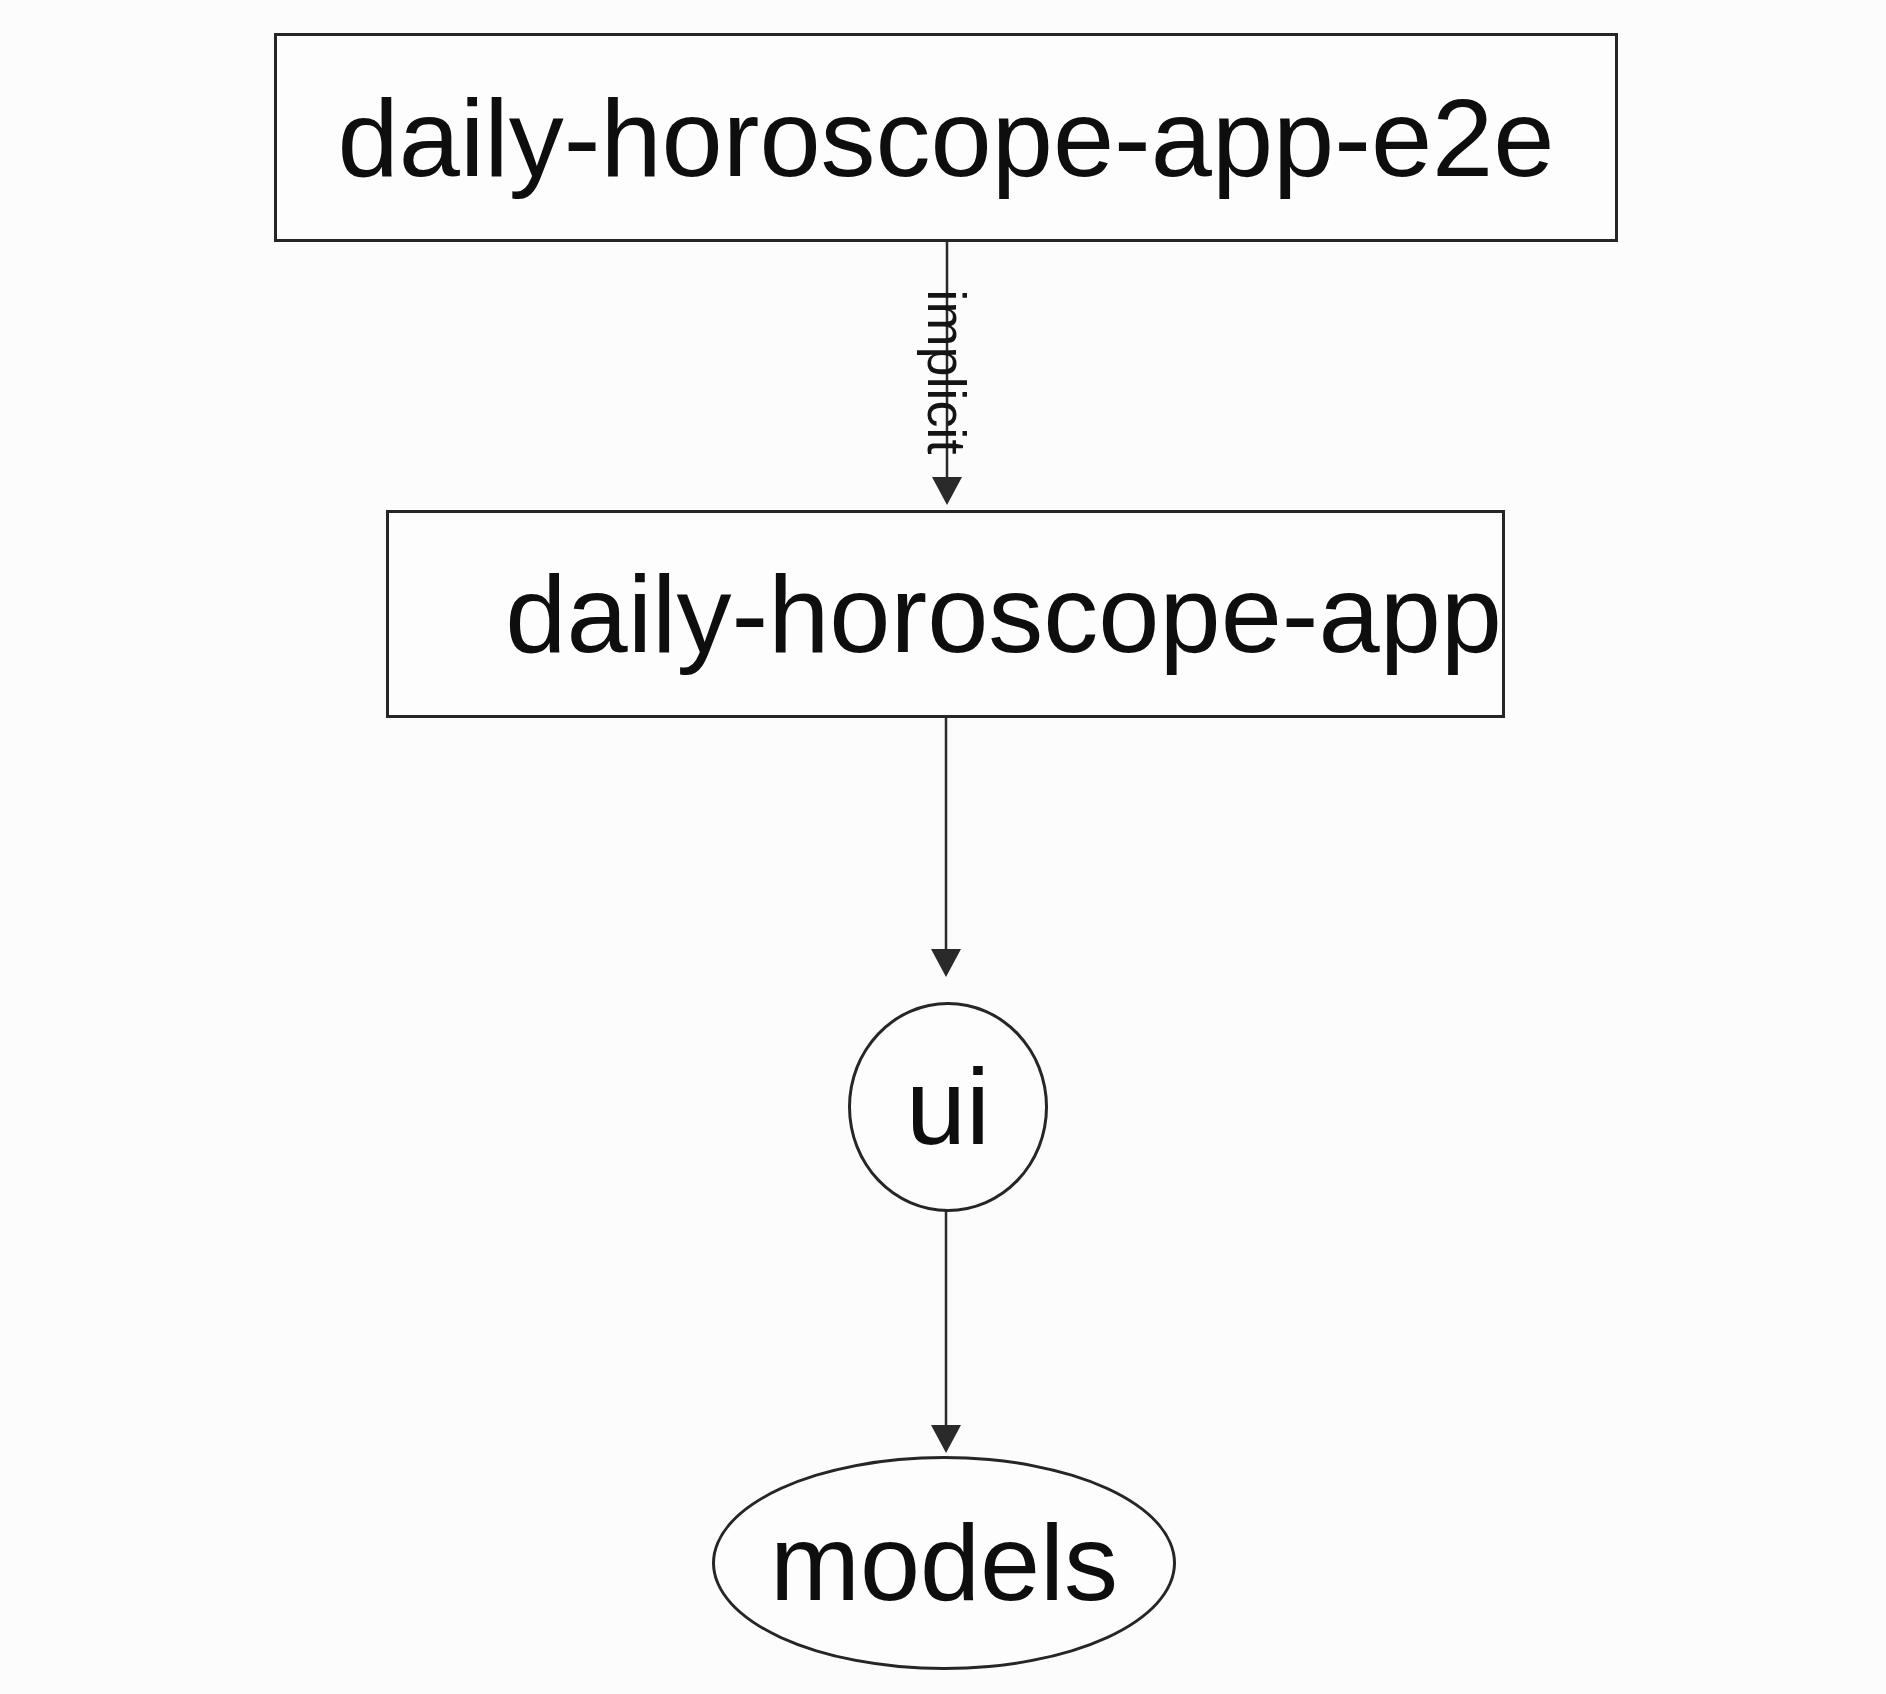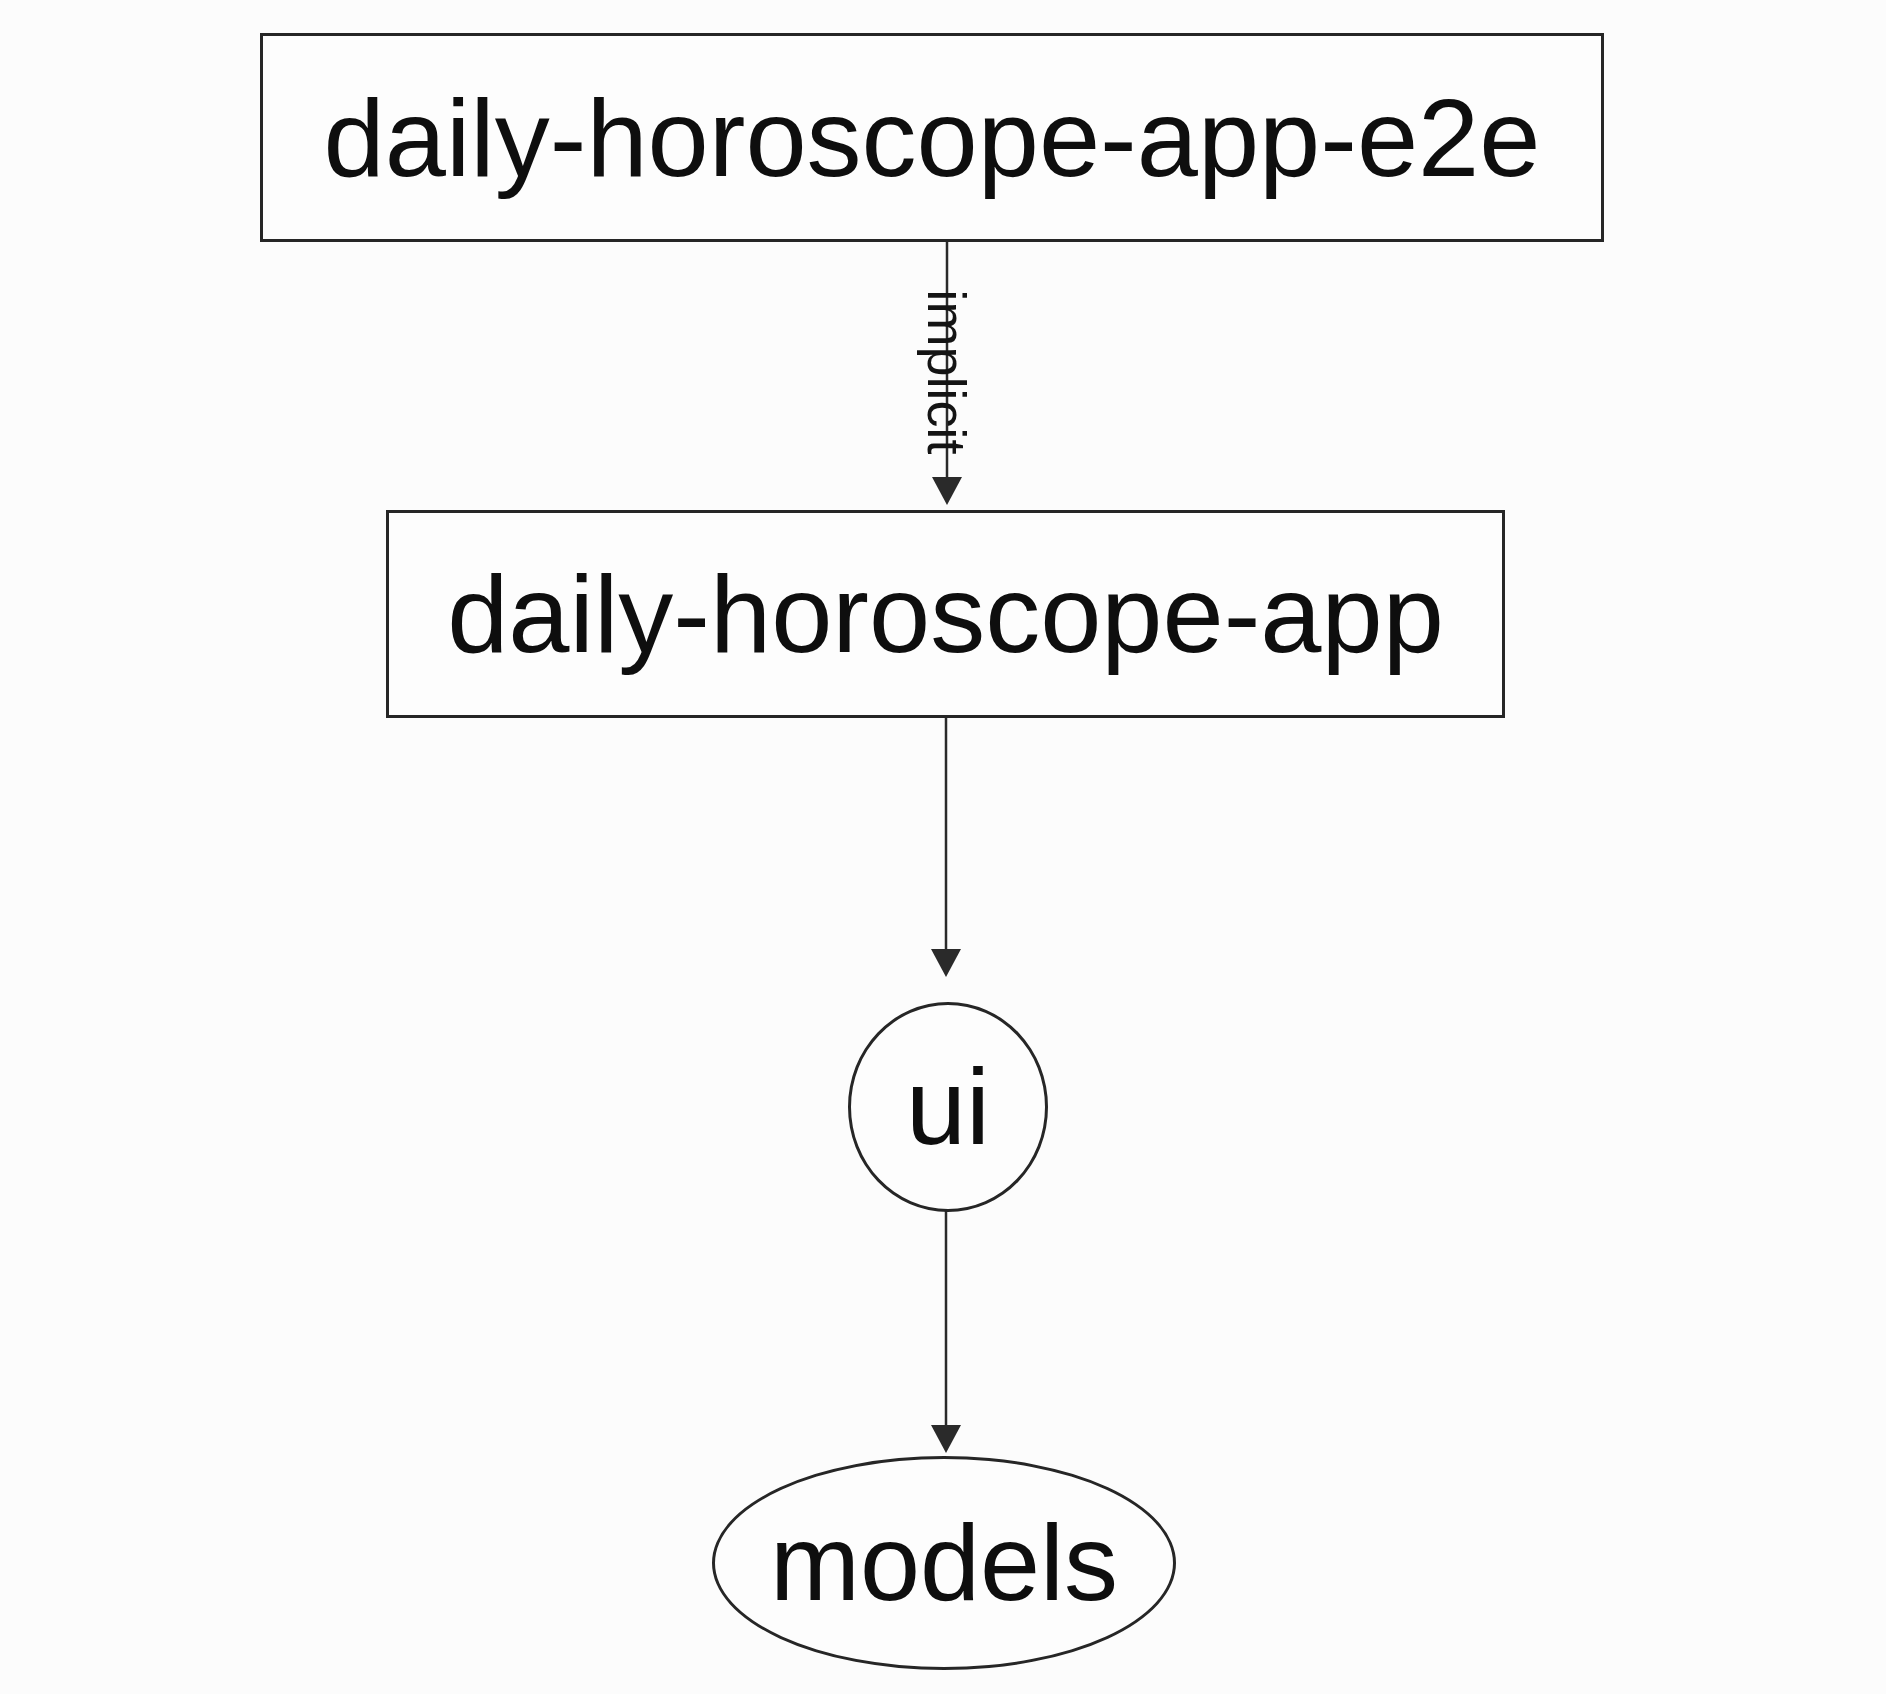--- a/index.html
+++ b/index.html
@@ -38,30 +38,31 @@
     white-space: nowrap;
     text-align: center;
   }
   .node.rect-shape {
     border-radius: 0;
   }
   .node.ellipse-shape {
     border-radius: 50%;
   }
   .node-e2e {
-    left: 260px;
+    left: 274px;
     top: 33px;
     width: 1344px;
     height: 209px;
   }
   .node-app {
     left: 386px;
     top: 510px;
     width: 1119px;
     height: 208px;
+    justify-content: flex-end;
   }
   .node-ui {
     left: 848px;
     top: 1002px;
     width: 200px;
     height: 210px;
     font-size: 108px;
   }
   .node-models {
     left: 712px;

